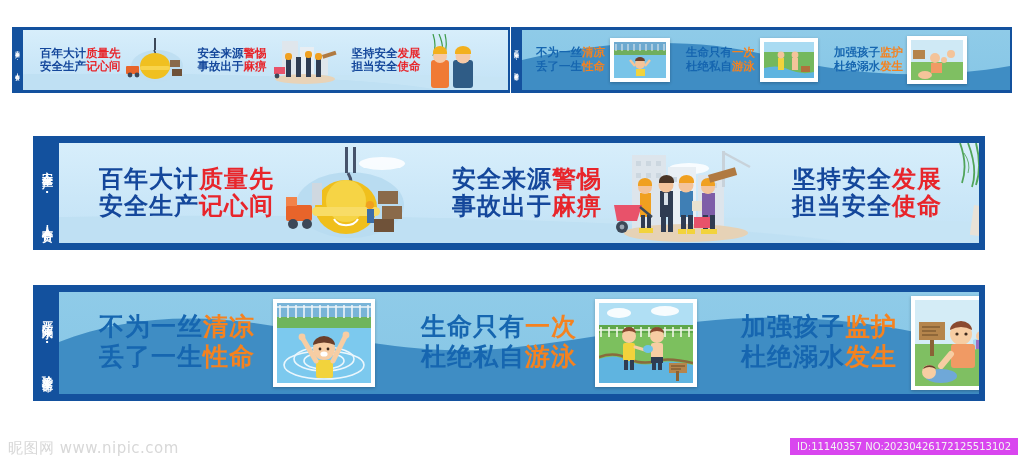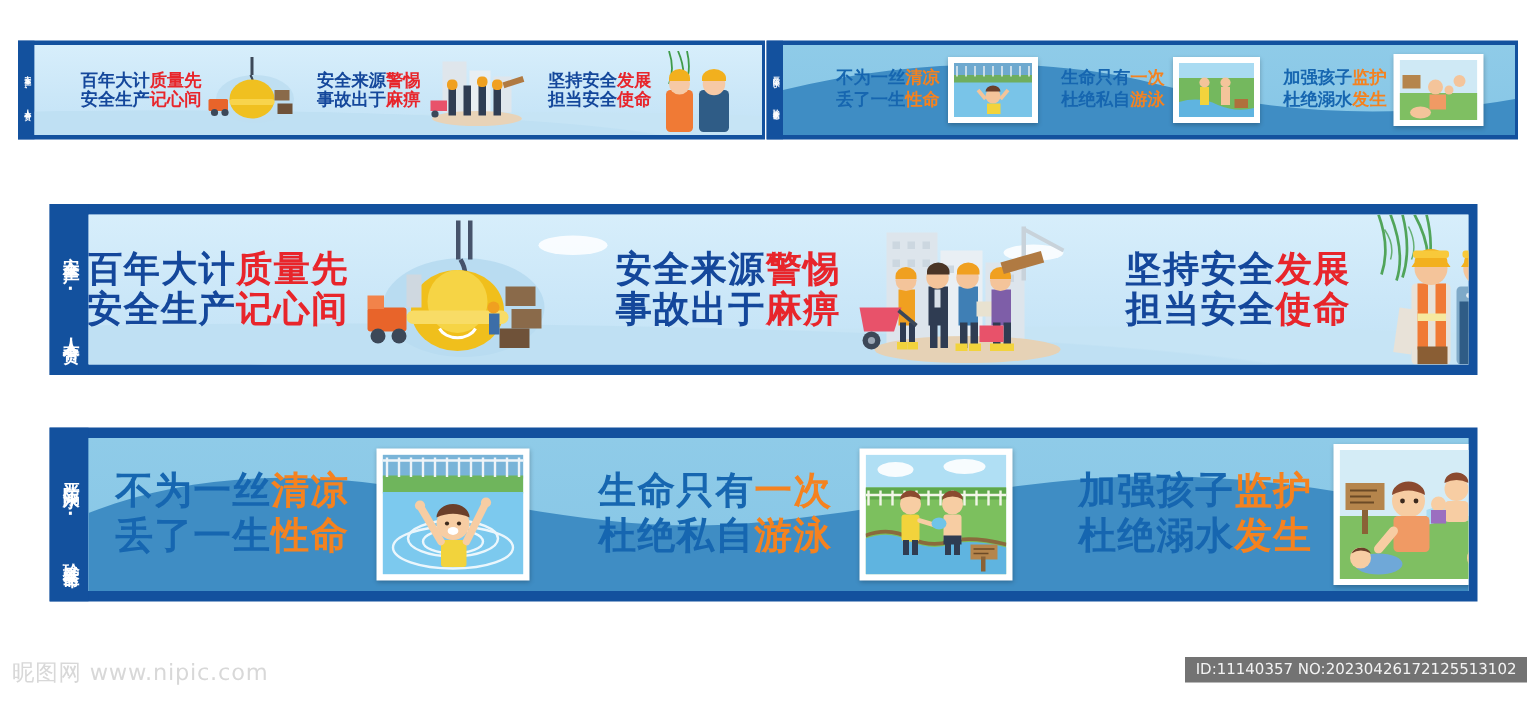--- a/index.html
+++ b/index.html
@@ -20,21 +20,20 @@
     align-items:stretch;
     overflow:hidden;
   }
   .banner-inner{
     position:relative;
     flex:1;
     background:#cfe8f7;
     overflow:hidden;
     display:flex;
     align-items:center;
-    justify-content:center;
   }
   
   .side-strip{
     background:#13519e;
     color:#ffffff;
     display:flex;
     align-items:center;
     justify-content:center;
     writing-mode:vertical-rl;
     text-orientation:upright;
@@ -96,21 +95,21 @@
 
   
   #footer{position:absolute;left:0;bottom:0;width:1024px;height:40px;background:#ffffff;}
   #watermark{
     position:absolute;left:8px;top:9px;
     color:#d8d8d8;font-size:15px;letter-spacing:.5px;white-space:nowrap;
     font-family:"DejaVu Sans","Liberation Sans",sans-serif;
   }
   #idbox{
     position:absolute;right:6px;top:8px;
-    background:#737373;color:#f3f3f3;
+    background:#d946ef;color:#f3f3f3;
     font-size:10px;padding:3px 7px;white-space:nowrap;
     font-family:"DejaVu Sans","Liberation Sans",sans-serif;
   }
 </style>
 </head>
 <body>
 
 <div id="thumb-row">
 
   <div class="thumb" style="left:12px;width:498px;">

